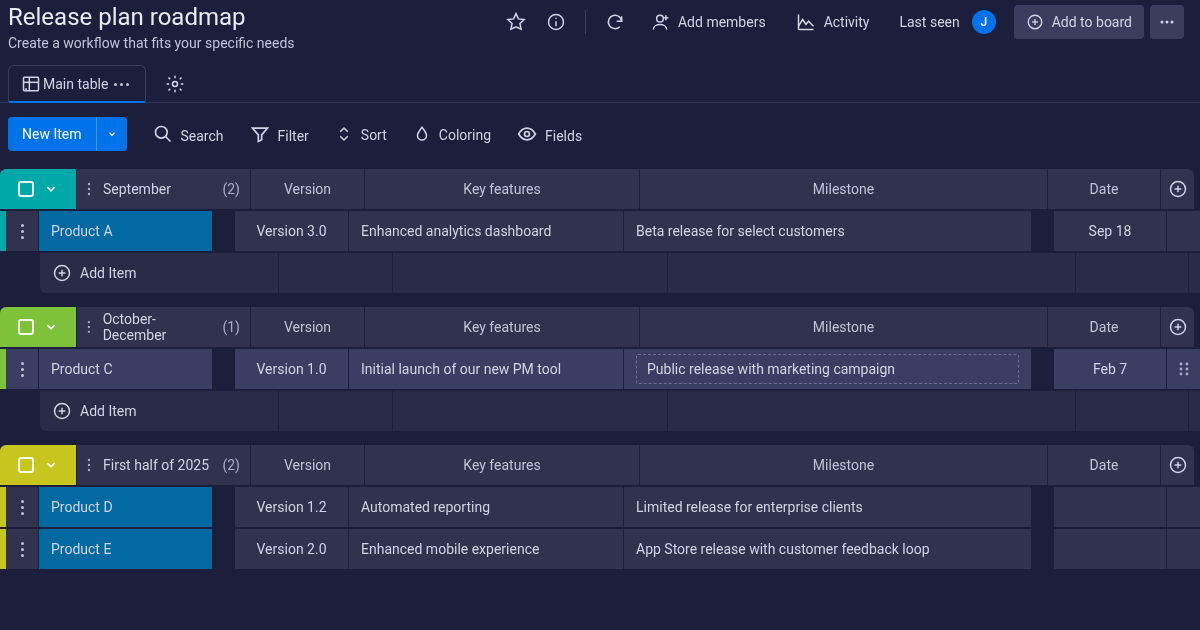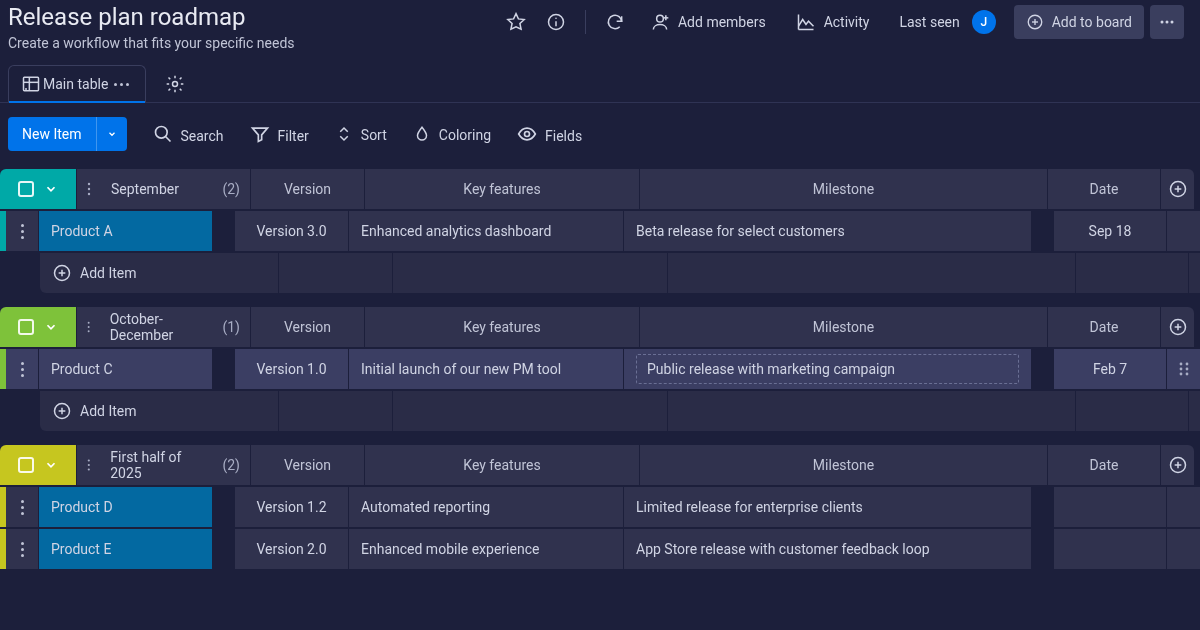--- a/index.html
+++ b/index.html
@@ -154,21 +154,21 @@
 .checkbox {
   width: 16px;
   height: 16px;
   border: 2px solid rgba(255,255,255,0.9);
   border-radius: 3px;
 }
 .group-title-cell {
   flex: 0 0 174px;
   display: flex;
   align-items: center;
-  gap: 16px;
+  gap: 8px;
   padding: 0 10px;
   background: #30324e;
   border-left: 1px solid #1c1f3b;
 }
 .group-count { margin-left: auto; color: #a8adc4; }
 .col-cell {
   background: #30324e;
   display: flex;
   align-items: center;
   justify-content: center;

